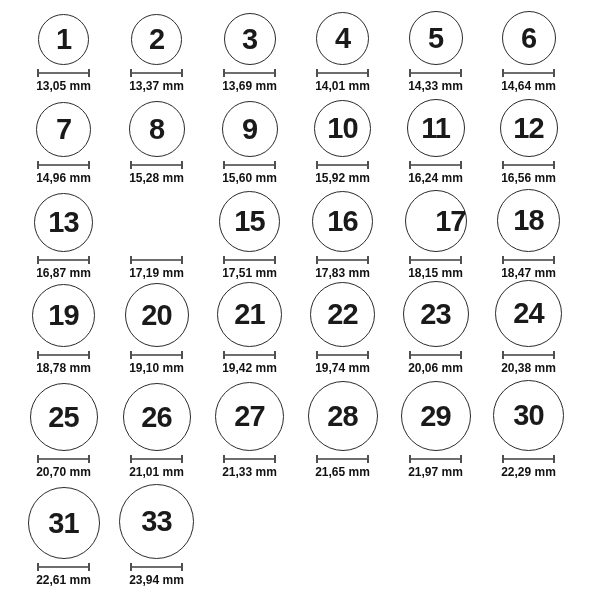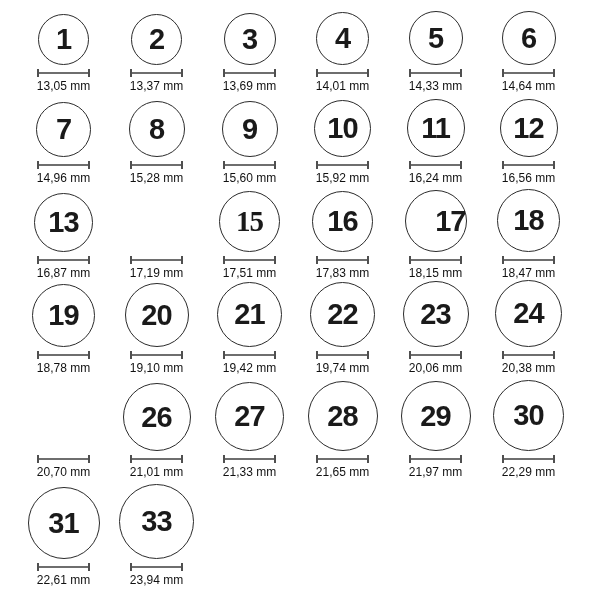--- a/index.html
+++ b/index.html
@@ -64,21 +64,21 @@
     content: '';
     position: absolute;
     left: 0;
     right: 0;
     top: 50%;
     height: 2px;
     margin-top: -1px;
     background: #6e6e6e;
   }
   .mm-label {
-    font-weight: normal;
+    font-weight: bold;
     font-size: 12px;
     color: #111111;
     line-height: 15px;
     white-space: nowrap;
     letter-spacing: 0;
   }
 </style>
 </head>
 <body>
 
@@ -177,21 +177,21 @@
           <span class="num">13</span>
         </div>
         <div class="dim"></div>
         <div class="mm-label">16,87 mm</div>
       </div>
       <div class="cell">
         <div class="dim"></div>
         <div class="mm-label">17,19 mm</div>
       </div>
       <div class="cell">
-        <div class="circle" style="width: 61px; height: 61px; font-family: Liberation Serif, serif;">
+        <div class="circle" style="width: 61px; height: 61px;">
           <span class="num">15</span>
         </div>
         <div class="dim"></div>
         <div class="mm-label">17,51 mm</div>
       </div>
       <div class="cell">
         <div class="circle" style="width: 61px; height: 61px;">
           <span class="num">16</span>
         </div>
         <div class="dim"></div>
@@ -251,20 +251,23 @@
       <div class="cell">
         <div class="circle" style="width: 67px; height: 67px;">
           <span class="num">24</span>
         </div>
         <div class="dim"></div>
         <div class="mm-label">20,38 mm</div>
       </div>
     </div>
     <div class="row r4">
       <div class="cell">
+        <div class="circle" style="width: 68px; height: 68px;">
+          <span class="num">25</span>
+        </div>
         <div class="dim"></div>
         <div class="mm-label">20,70 mm</div>
       </div>
       <div class="cell">
         <div class="circle" style="width: 68px; height: 68px;">
           <span class="num">26</span>
         </div>
         <div class="dim"></div>
         <div class="mm-label">21,01 mm</div>
       </div>

